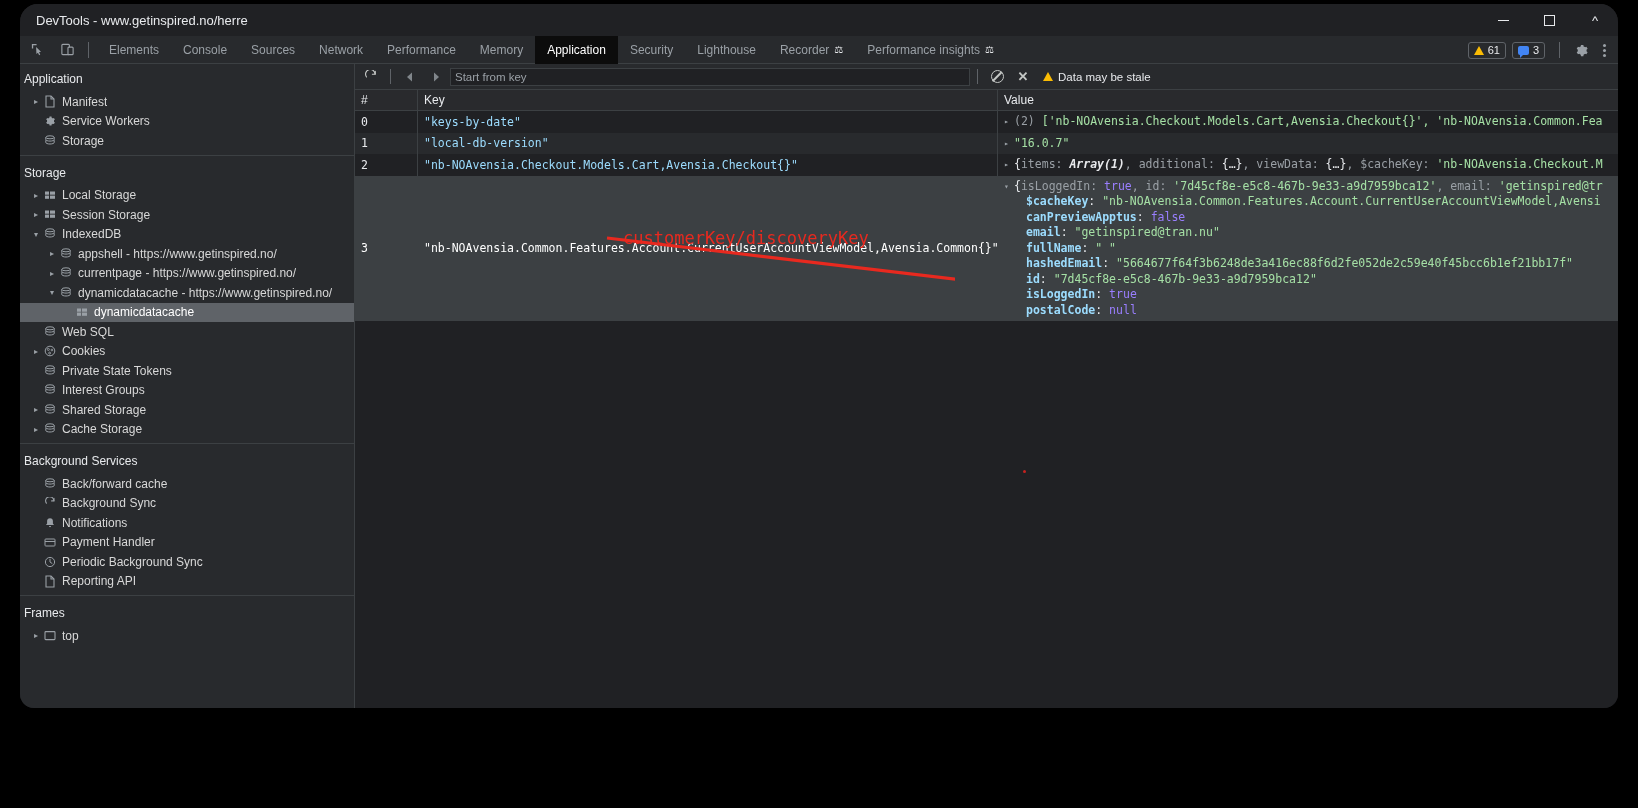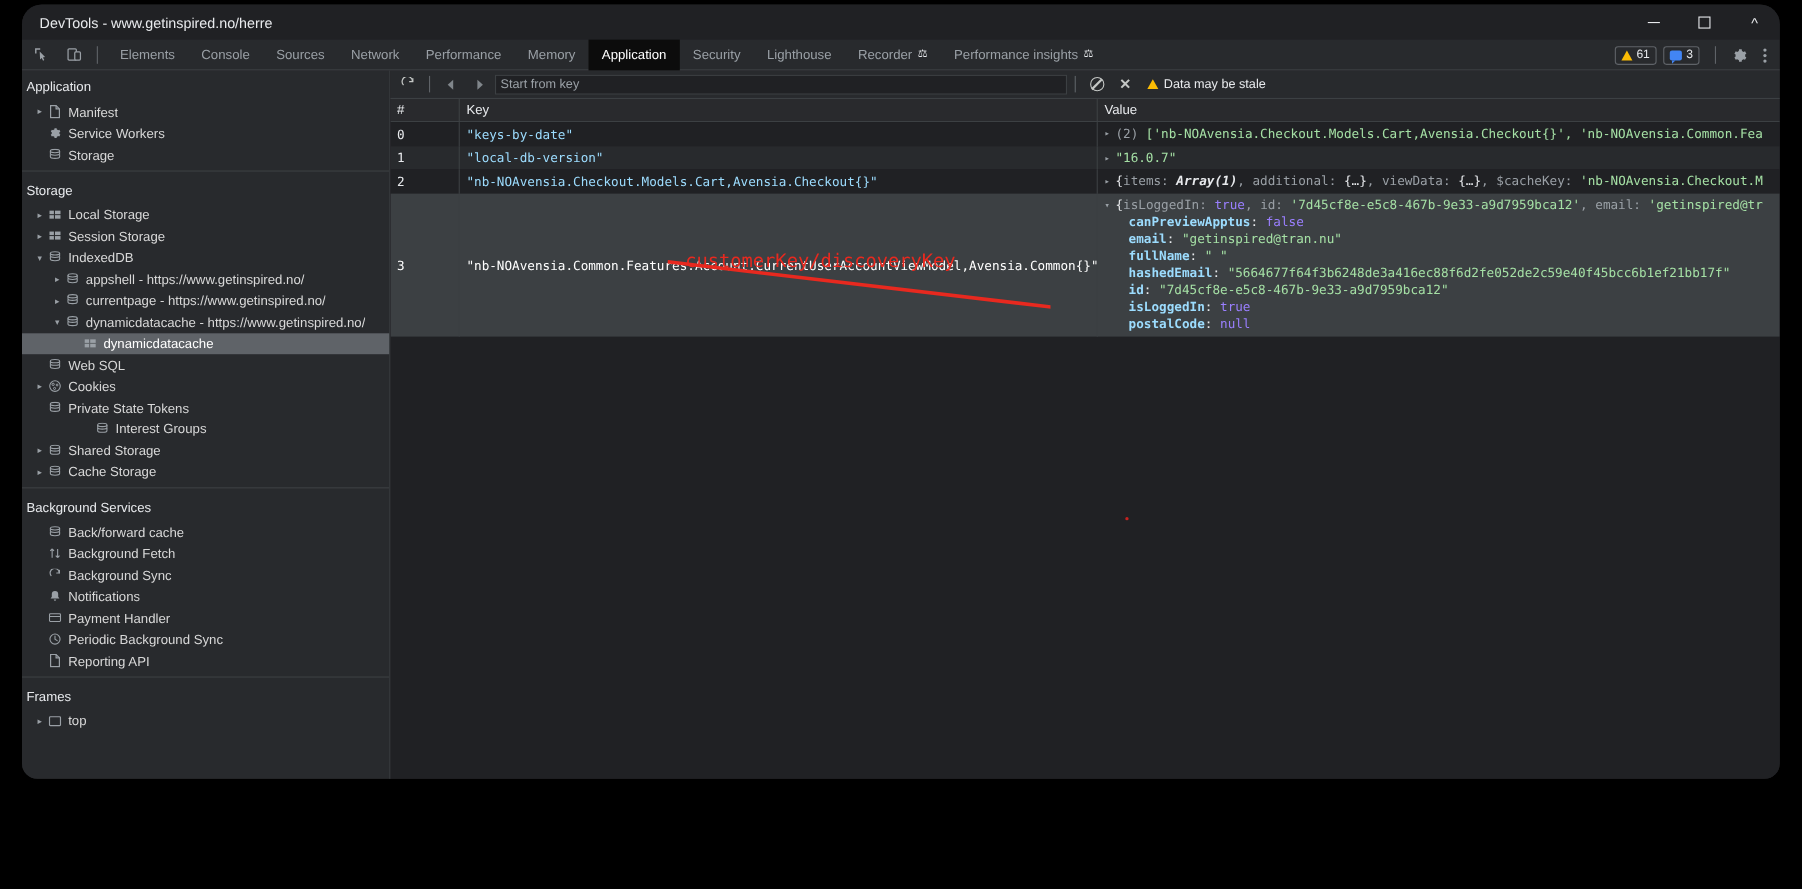--- a/index.html
+++ b/index.html
@@ -534,21 +534,21 @@
             <span class="arrow"></span>
             <span class="ico">
               <svg width="12" height="12" viewBox="0 0 12 12">
                 <ellipse cx="6" cy="2.3" rx="4.2" ry="1.5" fill="none" stroke="#9aa0a6" stroke-width="1"></ellipse>
                 <path d="M1.8 2.3v2.3c0 .83 1.88 1.5 4.2 1.5s4.2-.67 4.2-1.5V2.3" fill="none" stroke="#9aa0a6" stroke-width="1"></path>
                 <path d="M1.8 5.2v2.3c0 .83 1.88 1.5 4.2 1.5s4.2-.67 4.2-1.5V5.2" fill="none" stroke="#9aa0a6" stroke-width="1"></path>
               </svg>
             </span>
             <span class="lbl">Private State Tokens</span>
           </div>
-          <div class="sb-item" style="padding-left: 10px; margin-left: 43px;">
+          <div class="sb-item" style="padding-left: 10px;">
             <span class="arrow"></span>
             <span class="ico">
               <svg width="12" height="12" viewBox="0 0 12 12">
                 <ellipse cx="6" cy="2.3" rx="4.2" ry="1.5" fill="none" stroke="#9aa0a6" stroke-width="1"></ellipse>
                 <path d="M1.8 2.3v2.3c0 .83 1.88 1.5 4.2 1.5s4.2-.67 4.2-1.5V2.3" fill="none" stroke="#9aa0a6" stroke-width="1"></path>
                 <path d="M1.8 5.2v2.3c0 .83 1.88 1.5 4.2 1.5s4.2-.67 4.2-1.5V5.2" fill="none" stroke="#9aa0a6" stroke-width="1"></path>
               </svg>
             </span>
             <span class="lbl">Interest Groups</span>
           </div>
@@ -583,30 +583,20 @@
           <div class="sb-item" style="padding-left: 10px;">
             <span class="arrow"></span>
             <span class="ico">
               <svg width="12" height="12" viewBox="0 0 12 12">
                 <ellipse cx="6" cy="2.3" rx="4.2" ry="1.5" fill="none" stroke="#9aa0a6" stroke-width="1"></ellipse>
                 <path d="M1.8 2.3v2.3c0 .83 1.88 1.5 4.2 1.5s4.2-.67 4.2-1.5V2.3" fill="none" stroke="#9aa0a6" stroke-width="1"></path>
                 <path d="M1.8 5.2v2.3c0 .83 1.88 1.5 4.2 1.5s4.2-.67 4.2-1.5V5.2" fill="none" stroke="#9aa0a6" stroke-width="1"></path>
               </svg>
             </span>
             <span class="lbl">Back/forward cache</span>
-          </div>
-          <div class="sb-item" style="padding-left: 10px;">
-            <span class="arrow"></span>
-            <span class="ico">
-              <svg width="12" height="12" viewBox="0 0 12 12">
-                <path d="M3.4 10V2.4M3.4 2l-1.7 1.8M3.4 2l1.7 1.8" fill="none" stroke="#9aa0a6" stroke-width="1"></path>
-                <path d="M8.4 2v7.6M8.4 10l-1.7-1.8M8.4 10l1.7-1.8" fill="none" stroke="#9aa0a6" stroke-width="1"></path>
-              </svg>
-            </span>
-            <span class="lbl">Background Fetch</span>
           </div>
           <div class="sb-item" style="padding-left: 10px;">
             <span class="arrow"></span>
             <span class="ico">
               <svg width="12" height="12" viewBox="0 0 12 12">
                 <path d="M9.8 3.6A4.1 4.1 0 102.4 6.2" fill="none" stroke="#9aa0a6" stroke-width="1.1" stroke-linecap="round"></path>
                 <path d="M10 1.4v2.5H7.6" fill="none" stroke="#9aa0a6" stroke-width="1.1" stroke-linecap="round"></path>
               </svg>
             </span>
             <span class="lbl">Background Sync</span>
@@ -730,20 +720,21 @@
               <div class="c col-val">
                 <div class="val-line"><span class="disc">▸</span><span class="tok-plain">{</span><span class="tok-dim">items: </span><span class="tok-bold">Array(1)</span><span class="tok-dim">, additional: </span><span class="tok-plain">{…}</span><span class="tok-dim">, viewData: </span><span class="tok-plain">{…}</span><span class="tok-dim">, $cacheKey: </span><span class="tok-str">'nb-NOAvensia.Checkout.M</span></div>
               </div>
             </div>
             <div class="grid-row row-sel">
               <div class="c col-idx">3</div>
               <div class="c col-key">"nb-NOAvensia.Common.Features.Account.CurrentUserAccountViewModel,Avensia.Common{}"</div>
               <div class="c col-val">
                 <div class="val-line"><span class="disc">▾</span><span class="tok-plain">{</span><span class="tok-dim">isLoggedIn: </span><span class="tok-bool">true</span><span class="tok-dim">, id: </span><span class="tok-str">'7d45cf8e-e5c8-467b-9e33-a9d7959bca12'</span><span class="tok-dim">, email: </span><span class="tok-str">'getinspired@tr</span></div>
                 <div class="val-props">
+                  <div class="val-line"><span class="tok-prop">$cacheKey</span><span class="tok-plain">: </span><span class="tok-str">"nb-NOAvensia.Common.Features.Account.CurrentUserAccountViewModel,Avensi</span></div>
                   <div class="val-line"><span class="tok-prop">canPreviewApptus</span><span class="tok-plain">: </span><span class="tok-bool">false</span></div>
                   <div class="val-line"><span class="tok-prop">email</span><span class="tok-plain">: </span><span class="tok-str">"getinspired@tran.nu"</span></div>
                   <div class="val-line"><span class="tok-prop">fullName</span><span class="tok-plain">: </span><span class="tok-str">" "</span></div>
                   <div class="val-line"><span class="tok-prop">hashedEmail</span><span class="tok-plain">: </span><span class="tok-str">"5664677f64f3b6248de3a416ec88f6d2fe052de2c59e40f45bcc6b1ef21bb17f"</span></div>
                   <div class="val-line"><span class="tok-prop">id</span><span class="tok-plain">: </span><span class="tok-str">"7d45cf8e-e5c8-467b-9e33-a9d7959bca12"</span></div>
                   <div class="val-line"><span class="tok-prop">isLoggedIn</span><span class="tok-plain">: </span><span class="tok-bool">true</span></div>
                   <div class="val-line"><span class="tok-prop">postalCode</span><span class="tok-plain">: </span><span class="tok-null">null</span></div>
                 </div>
               </div>
             </div>

